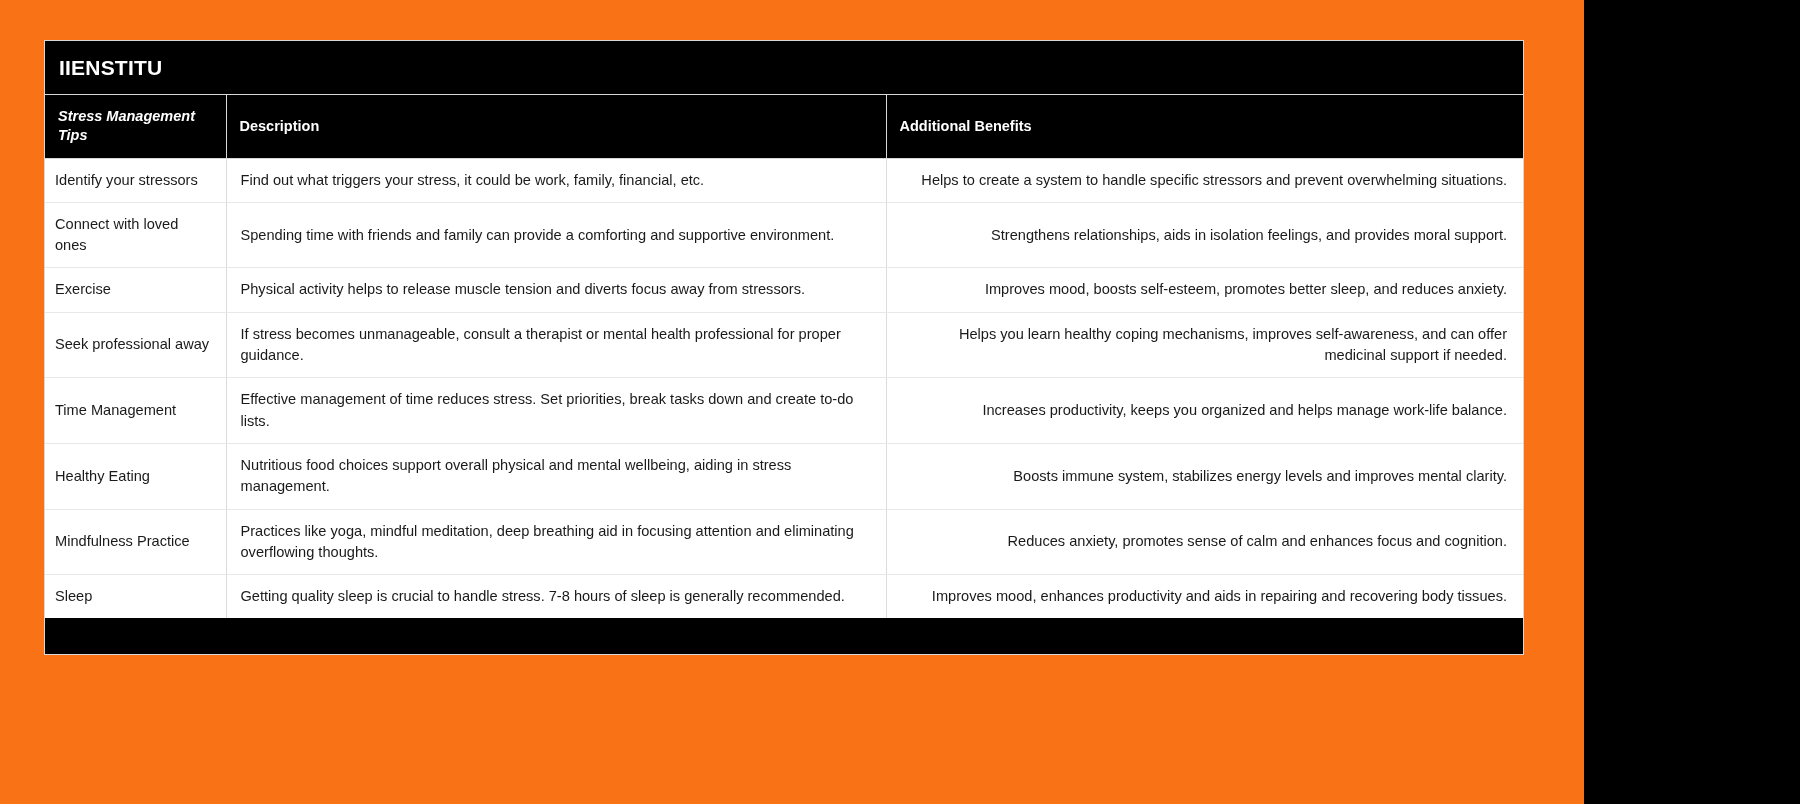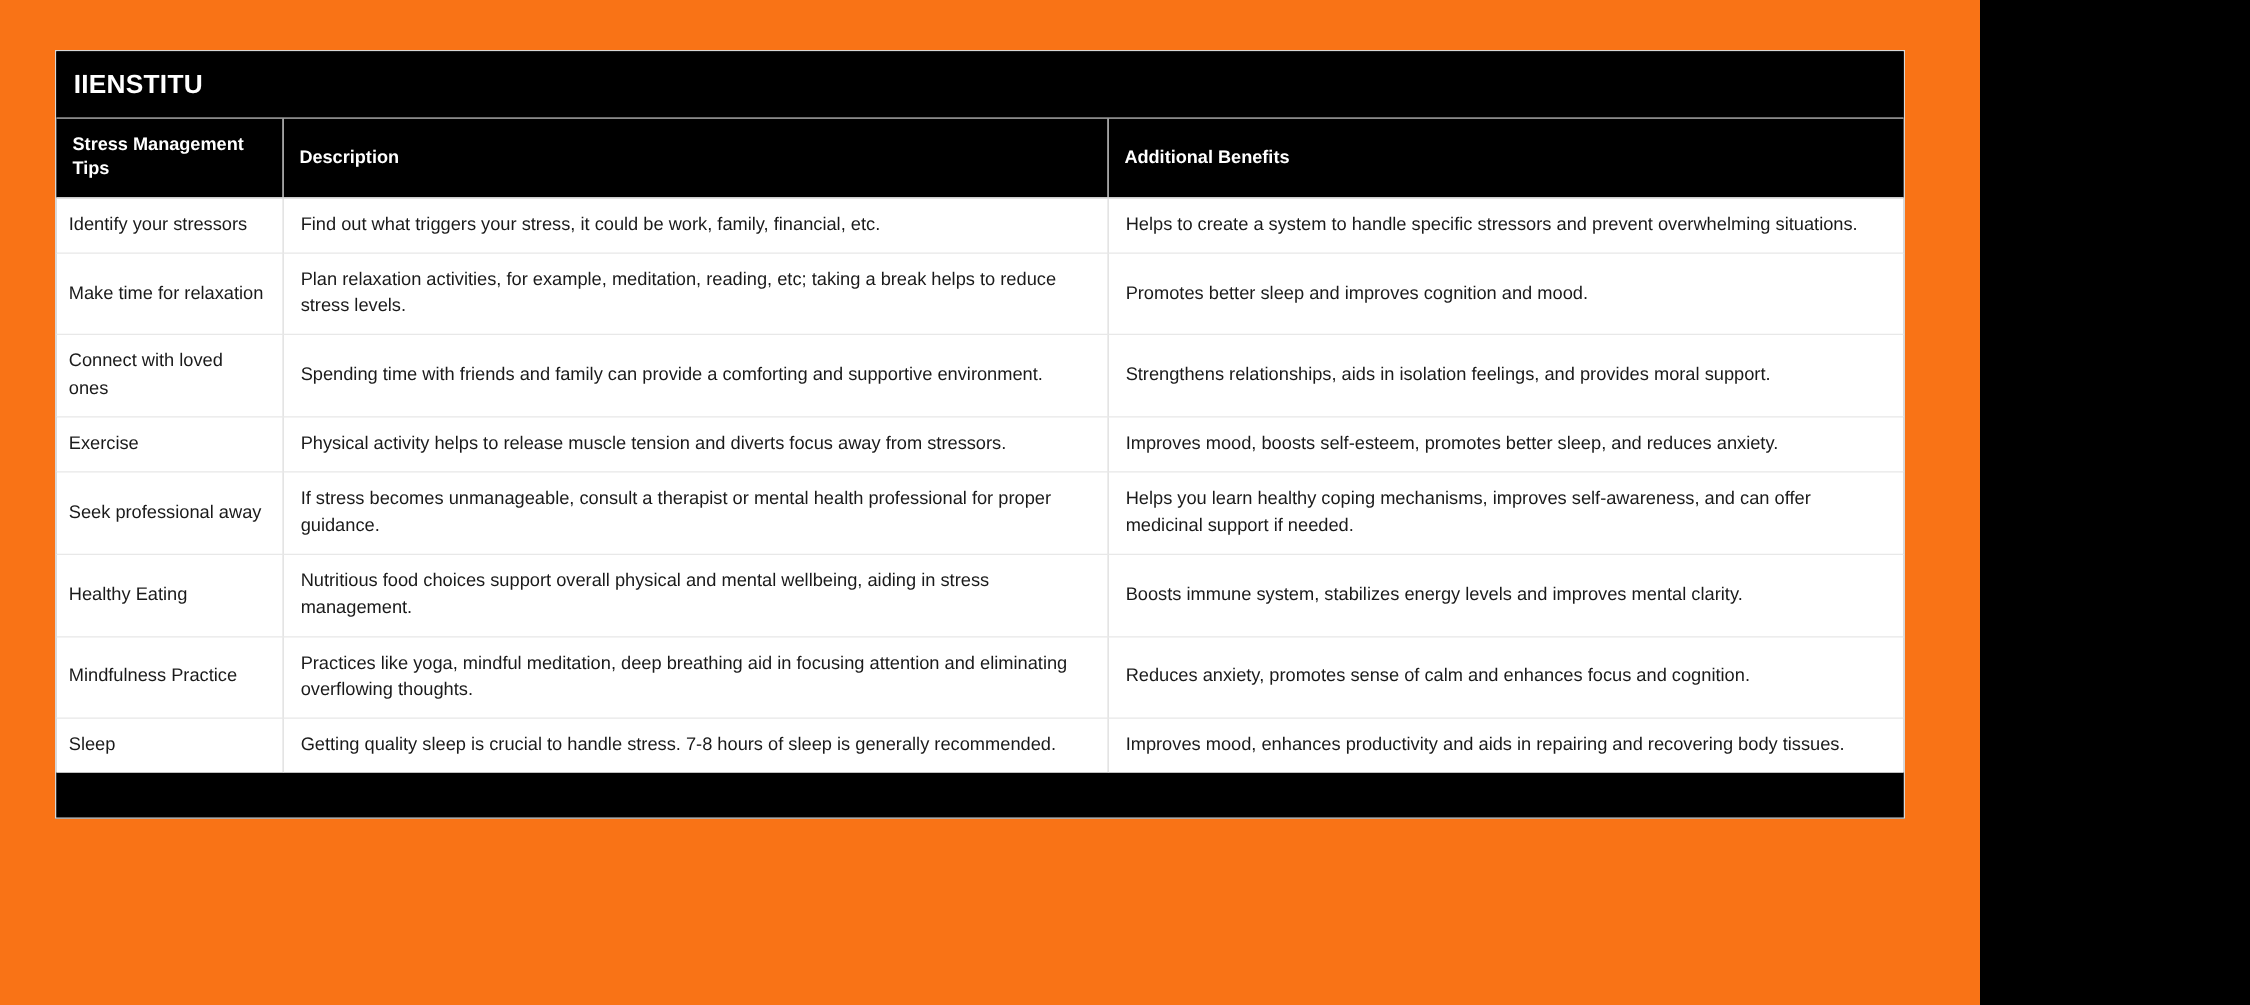--- a/index.html
+++ b/index.html
@@ -63,40 +63,40 @@
     font-weight: bold;
     text-align: left;
     vertical-align: middle;
     padding: 12px 13px 12px 13px;
     height: 54px;
     box-sizing: border-box;
     border-right: 1px solid #d8d8d8;
     border-bottom: 1px solid #d8d8d8;
   }
   thead th:last-child { border-right: none; }
-  thead th.th-tip { line-height: 1.33; }
+  thead th.th-tip { line-height: 1.33; font-style: italic; }
 
   tbody td {
     background: #ffffff;
     color: #1a1a1a;
     font-size: 14.6px;
     line-height: 1.46;
     vertical-align: middle;
     padding: 11px 13px 11px 13px;
     border-right: 1px solid #dcdcdc;
     border-bottom: 1px solid #e8e8e8;
     box-sizing: border-box;
     word-wrap: break-word;
   }
   tbody td:last-child { border-right: none; }
   tbody tr:last-child td { border-bottom: none; }
 
   tbody td.cell-tip  { padding-left: 10px; }
   tbody td.cell-desc { padding-left: 14px; padding-right: 16px; }
-  tbody td.cell-ben  { padding-left: 14px; padding-right: 16px; }
+  tbody td.cell-ben  { padding-left: 14px; padding-right: 16px; text-align: right; }
 </style>
 </head>
 <body>
 
 <div class="screen">
   <div class="table-frame">
 
     <div class="brand-bar">
       <span class="brand-title">IIENSTITU</span>
     </div>
@@ -114,38 +114,38 @@
           <th class="th-ben">Additional Benefits</th>
         </tr>
       </thead>
       <tbody>
         <tr>
           <td class="cell-tip">Identify your stressors</td>
           <td class="cell-desc">Find out what triggers your stress, it could be work, family, financial, etc.</td>
           <td class="cell-ben">Helps to create a system to handle specific stressors and prevent overwhelming situations.</td>
         </tr>
         <tr>
-          <td class="cell-tip">Make time for relaxation</td>
-          <td class="cell-desc">Plan relaxation activities, for example, meditation, reading, etc; taking a break helps to reduce stress levels.</td>
-          <td class="cell-ben">Promotes better sleep and improves cognition and mood.</td>
-        </tr>
-        <tr>
           <td class="cell-tip">Connect with loved ones</td>
           <td class="cell-desc">Spending time with friends and family can provide a comforting and supportive environment.</td>
           <td class="cell-ben">Strengthens relationships, aids in isolation feelings, and provides moral support.</td>
         </tr>
         <tr>
           <td class="cell-tip">Exercise</td>
           <td class="cell-desc">Physical activity helps to release muscle tension and diverts focus away from stressors.</td>
           <td class="cell-ben">Improves mood, boosts self-esteem, promotes better sleep, and reduces anxiety.</td>
         </tr>
         <tr>
           <td class="cell-tip">Seek professional away</td>
           <td class="cell-desc">If stress becomes unmanageable, consult a therapist or mental health professional for proper guidance.</td>
           <td class="cell-ben">Helps you learn healthy coping mechanisms, improves self-awareness, and can offer medicinal support if needed.</td>
+        </tr>
+        <tr>
+          <td class="cell-tip">Time Management</td>
+          <td class="cell-desc">Effective management of time reduces stress. Set priorities, break tasks down and create to-do lists.</td>
+          <td class="cell-ben">Increases productivity, keeps you organized and helps manage work-life balance.</td>
         </tr>
         <tr>
           <td class="cell-tip">Healthy Eating</td>
           <td class="cell-desc">Nutritious food choices support overall physical and mental wellbeing, aiding in stress management.</td>
           <td class="cell-ben">Boosts immune system, stabilizes energy levels and improves mental clarity.</td>
         </tr>
         <tr>
           <td class="cell-tip">Mindfulness Practice</td>
           <td class="cell-desc">Practices like yoga, mindful meditation, deep breathing aid in focusing attention and eliminating overflowing thoughts.</td>
           <td class="cell-ben">Reduces anxiety, promotes sense of calm and enhances focus and cognition.</td>

